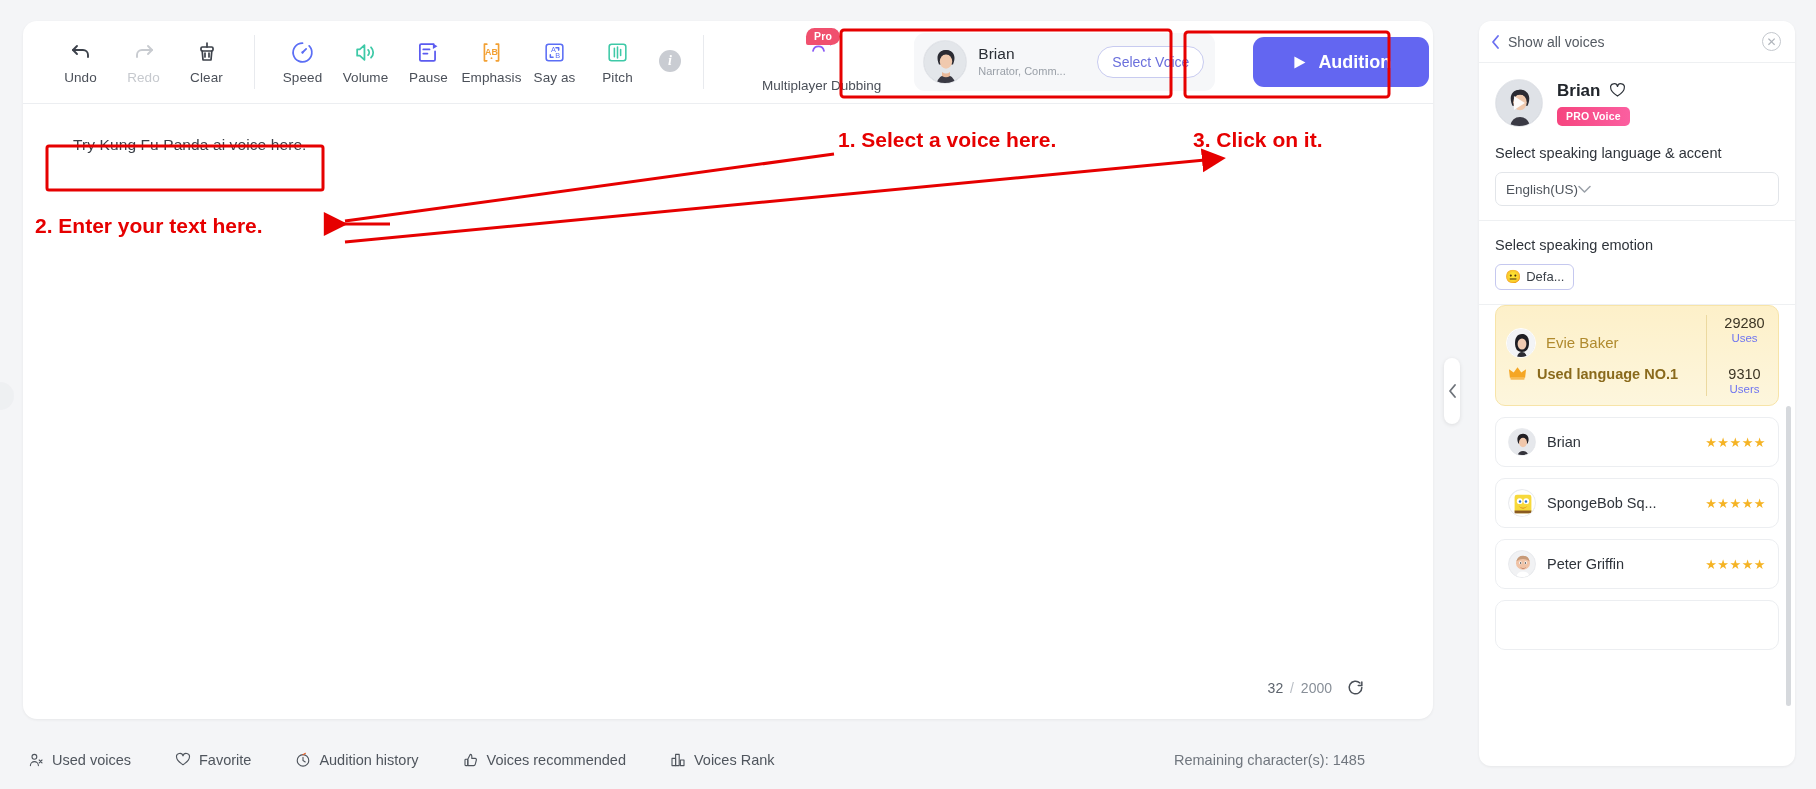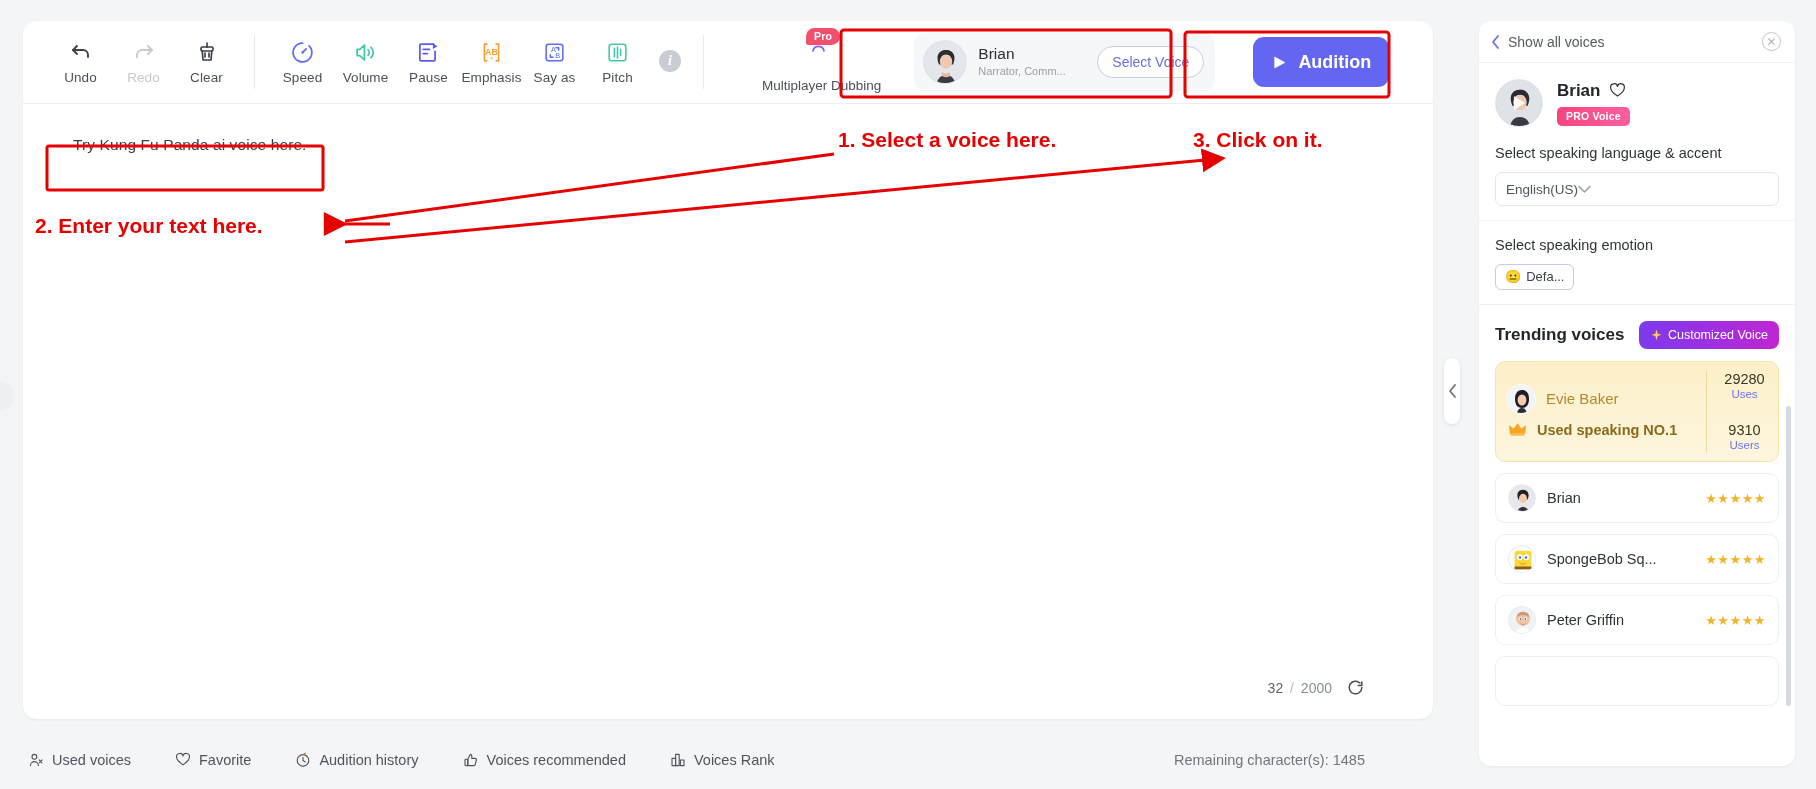--- a/index.html
+++ b/index.html
@@ -105,21 +105,21 @@
     font-family: "Liberation Sans", sans-serif;
     white-space: nowrap;
   }
   .audition-btn {
     margin-left: 38px;
     background: #6366f1;
     color: #fff;
     border: none;
     border-radius: 11px;
     height: 50px;
-    padding: 0 18px;
+    padding: 0 38px;
     font-size: 18px;
     font-weight: bold;
     display: flex; align-items: center; gap: 10px;
     cursor: pointer;
     font-family: "Liberation Sans", sans-serif;
   }
 
   
   .editor-body { position: relative; height: calc(100% - 83px); }
   .editor-text {
@@ -588,31 +588,20 @@
     </div>
 
     <div class="rp-section">
       <div class="lbl">Select speaking emotion</div>
       <div class="emo-chip">
         <span>😐</span>
         <span>Defa...</span>
       </div>
     </div>
 
-    <div class="trend-head">
-      <span class="trend-title">Trending voices</span>
-      <button class="custom-btn">
-        <span style="display:flex;">
-          <svg width="13" height="13" viewBox="0 0 14 14">
-              <path d="M7 0.5 L8.3 5 L12.5 6.3 L8.3 7.6 L7 12 L5.7 7.6 L1.5 6.3 L5.7 5 Z" fill="#ffd24d"></path>
-            </svg>
-        </span>
-        <span>Customized Voice</span>
-      </button>
-    </div>
 
     <div class="trend-list">
       <div class="top-card">
         <div class="tc-left">
           <div class="tc-row1">
             <div class="tc-av">
               <svg width="30" height="30" viewBox="0 0 30 30">
                 <circle cx="15" cy="15" r="15" fill="#f3f4f6"></circle>
                 <path d="M15 5 c-5 0 -7 4 -7 9 c0 5 2 9 7 9 c5 0 7 -4 7 -9 c0 -5 -2 -9 -7 -9z" fill="#1e1e24"></path>
                 <ellipse cx="15" cy="15" rx="4.4" ry="5.6" fill="#f1cbb2"></ellipse>
@@ -621,21 +610,21 @@
             </div>
             <span class="tc-name">Evie Baker</span>
           </div>
           <div class="tc-row2">
             <span class="crown">
               <svg width="19" height="16" viewBox="0 0 20 16">
                   <path d="M2 13 L1 4 L6 7.5 L10 2 L14 7.5 L19 4 L18 13 Z" fill="#f5a623"></path>
                   <rect x="2.5" y="13" width="15" height="2" rx="1" fill="#f7bb55"></rect>
                 </svg>
             </span>
-            <span class="tc-used">Used speaking NO.1</span>
+            <span class="tc-used">Used language NO.1</span>
           </div>
         </div>
         <div class="tc-right">
           <div class="stat">
             <div class="n">29280</div>
             <div class="u">Uses</div>
           </div>
           <div class="stat">
             <div class="n">9310</div>
             <div class="u">Users</div>

